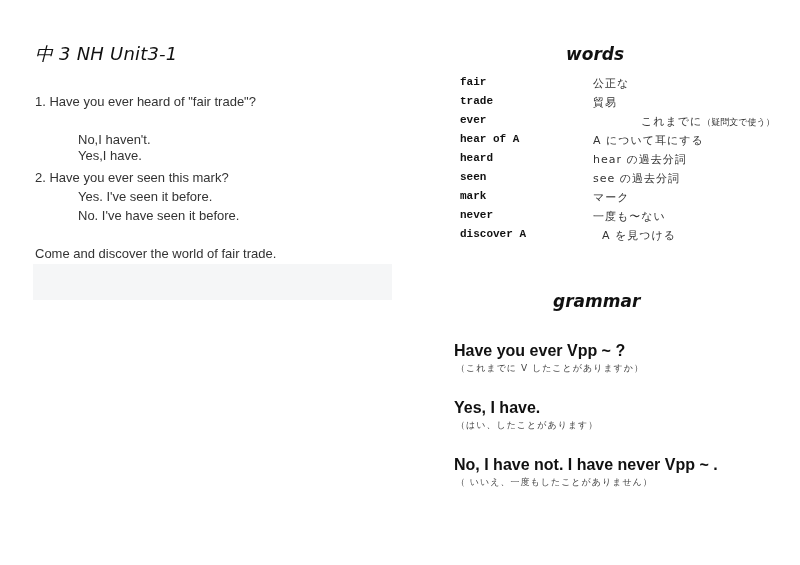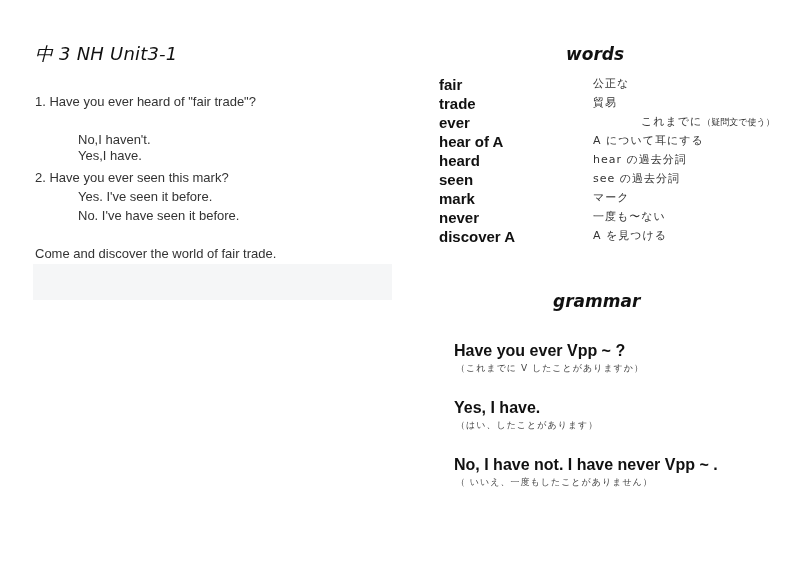--- a/index.html
+++ b/index.html
@@ -18,22 +18,22 @@
     .indent { left: 78px; }
     .gray-box {
       position: absolute; left: 33px; top: 264px; width: 359px; height: 36px;
       background: #f5f6f7;
     }
     .section-heading {
       position: absolute; font-size: 17px; font-style: italic; font-weight: bold; color: #111;
       font-family: "DejaVu Sans", sans-serif;
     }
     .word {
-      position: absolute; left: 439px; font-size: 15px; font-weight: bold; color: #111;
-      font-family: Liberation Sans, sans-serif;
+      position: absolute; left: 460px; font-size: 11px; font-weight: bold; color: #111;
+      font-family: Liberation Mono, monospace;
     }
     .meaning {
       position: absolute; left: 593px; font-size: 11px; color: #333; letter-spacing: 1px;
       font-family: "DejaVu Sans", sans-serif;
     }
     .meaning .small { font-size: 9px; letter-spacing: 0; }
     .gram-en {
       position: absolute; left: 454px; font-size: 16px; font-weight: bold; color: #111;
       font-family: "Liberation Sans", "DejaVu Sans", sans-serif;
     }
@@ -81,21 +81,21 @@
     <div class="word" style="top:171px;">seen</div>
     <div class="meaning" style="top:171px;">see の過去分詞</div>
 
     <div class="word" style="top:190px;">mark</div>
     <div class="meaning" style="top:190px;">マーク</div>
 
     <div class="word" style="top:209px;">never</div>
     <div class="meaning" style="top:209px;text-align:right;">一度も〜ない</div>
 
     <div class="word" style="top:228px;">discover A</div>
-    <div class="meaning" style="top:228px;">A を見つける</div>
+    <div class="meaning" style="top:228px;margin-left:9px;">A を見つける</div>
   </div>
 
   <div class="section-heading" style="left:553px; top:291px;">grammar</div>
 
   <div>
     <div class="gram-en" style="top:342px;">Have you ever Vpp ~ ?</div>
     <div class="gram-jp" style="top:362px;">（これまでに V したことがありますか）</div>
 
     <div class="gram-en" style="top:399px;">Yes, I have.</div>
     <div class="gram-jp" style="top:419px;">（はい、したことがあります）</div>

